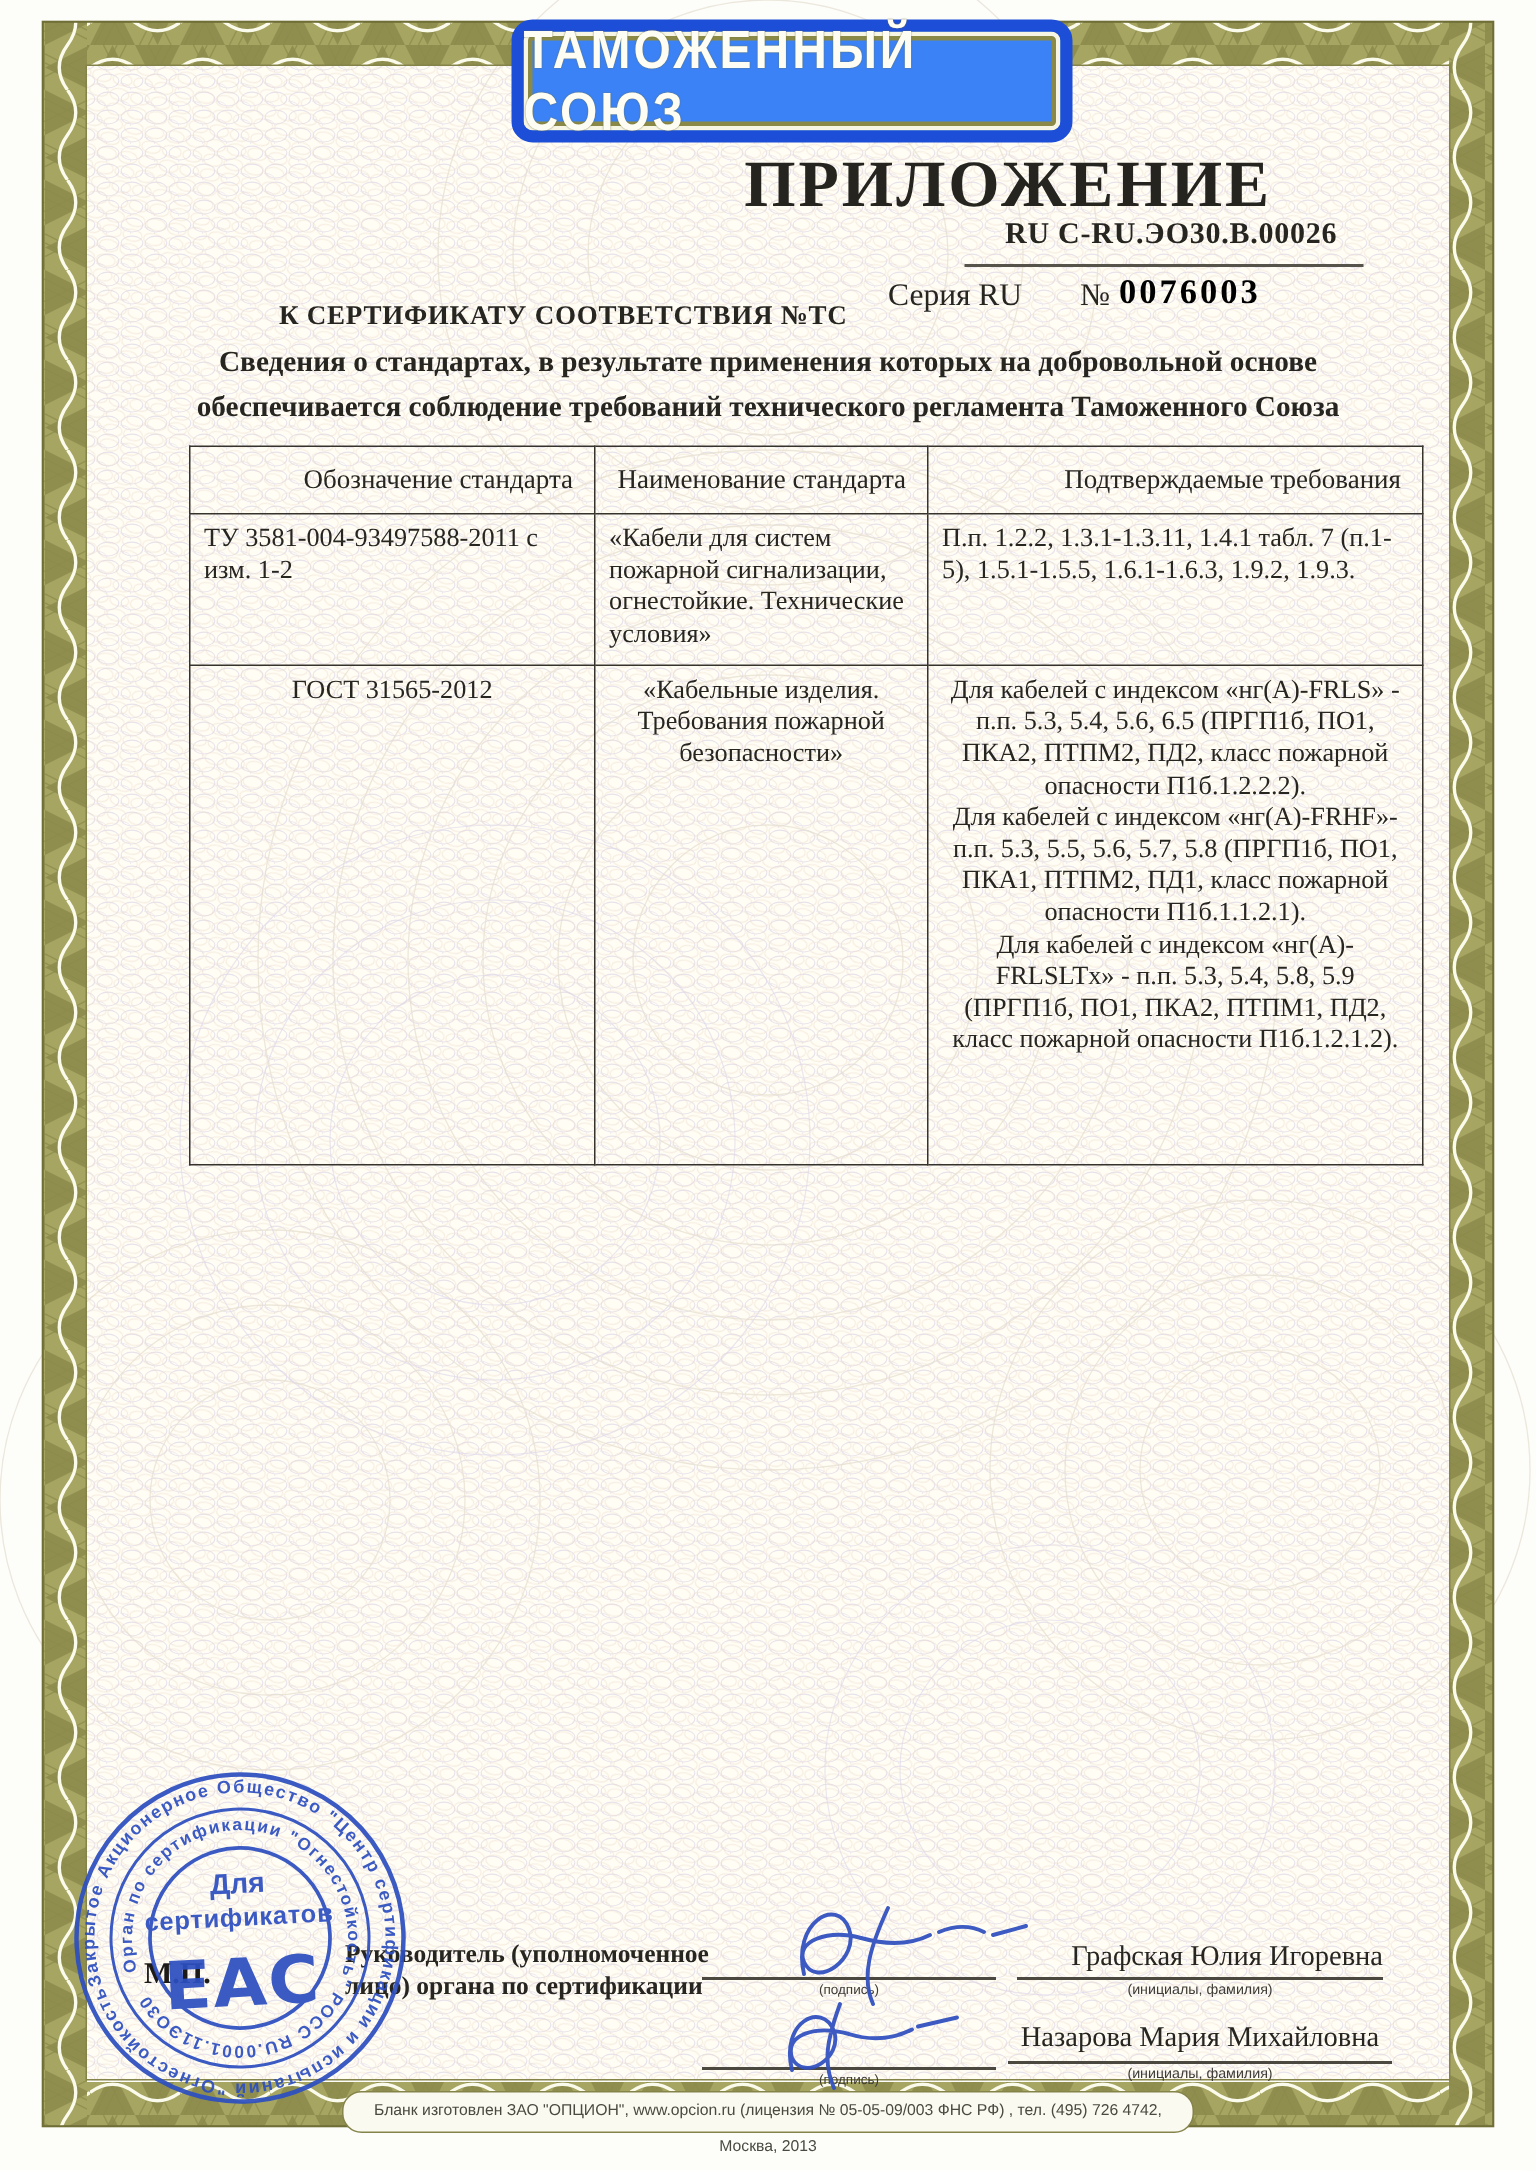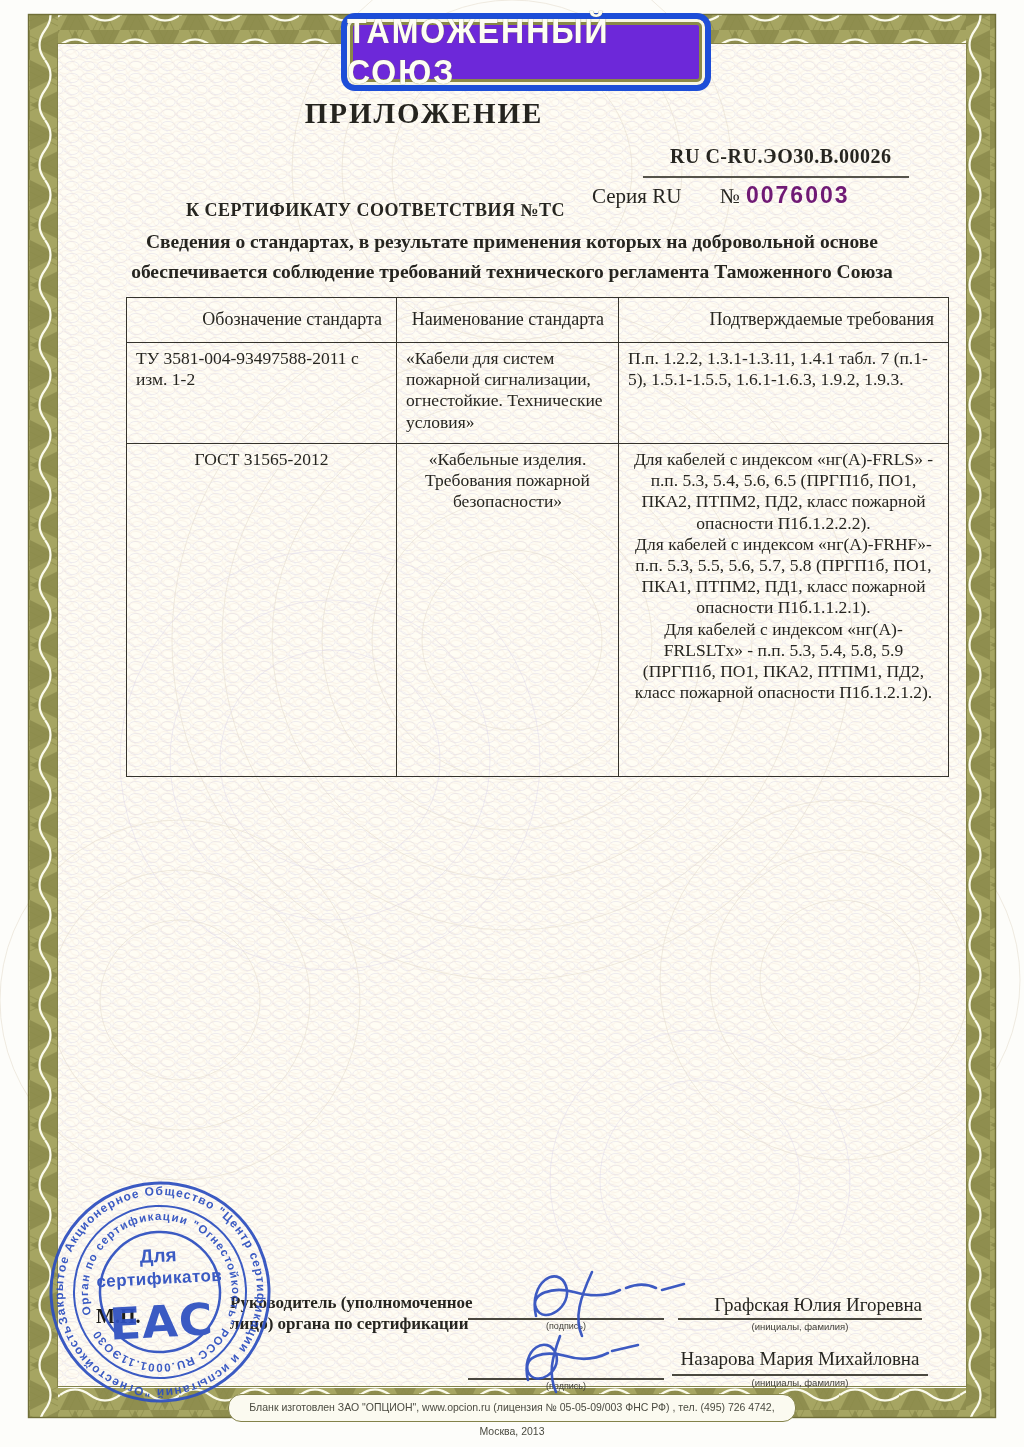--- a/index.html
+++ b/index.html
@@ -2,37 +2,37 @@
 <html><head>
 <meta charset="utf-8">
 <style>
   html,body{margin:0;padding:0;background:#ffffff;}
   .page{position:relative;width:1024px;height:1447px;background:#fdfdfa;overflow:hidden;
         font-family:"Liberation Serif",serif;color:#262520;}
   .abs{position:absolute;}
   svg{display:block;}
 
   
-  .badge{position:absolute;left:341px;top:13px;width:358px;height:66px;background:#6d28d9;
-         border:6px solid #1d4ed8;border-radius:14px;
+  .badge{position:absolute;left:341px;top:13px;width:358px;height:66px;background:#3b82f6;
+         border:8px solid #1d4ed8;border-radius:14px;
          box-shadow:inset 0 0 0 3px #f7f6e4, inset 0 0 0 6px #8a8947;
          display:flex;align-items:center;justify-content:flex-start;z-index:5;}
   .badge-text{font-family:"Liberation Sans",sans-serif;font-weight:bold;font-size:32px;
               color:#fdfdf4;letter-spacing:2px;transform:scaleY(1.12);text-shadow:0 0 1px #6e6d37;}
 
   
-  .title{left:0;top:97px;width:848px;text-align:center;font-size:29px;font-weight:bold;
+  .title{left:0;top:97px;width:848px;text-align:right;font-size:44px;font-weight:bold;
          letter-spacing:2px;color:#25241f;z-index:4;}
   .subtitle{left:186px;top:152px;font-size:18px;font-weight:bold;letter-spacing:.5px;z-index:4;margin-top:48px;}
   .cert-number{left:670px;top:145px;font-size:20px;font-weight:bold;letter-spacing:.5px;z-index:4;}
   .cert-underline{left:643px;top:176px;width:266px;height:2px;background:#55534a;z-index:4;}
   .series-label{left:592px;top:184px;font-size:21px;z-index:4;}
   .number-sign{left:720px;top:184px;font-size:21px;z-index:4;}
-  .serial{left:746px;top:182px;font-family:Liberation Sans, sans-serif;font-size:23px;
-          font-weight:bold;color:#701a75;letter-spacing:2px;z-index:4;text-align:center;}
+  .serial{left:746px;top:182px;font-family:Liberation Serif, serif;font-size:23px;
+          font-weight:bold;color:#000000;letter-spacing:2px;z-index:4;text-align:center;}
   .intro{left:88px;top:227px;width:848px;text-align:center;font-size:19.5px;font-weight:bold;
          line-height:30px;z-index:4;}
 
   
   .std-table{position:absolute;left:126px;top:297px;width:822px;border-collapse:collapse;
              table-layout:fixed;z-index:4;font-size:17.5px;}
   .std-table col.c1{width:270px;} .std-table col.c2{width:222px;} .std-table col.c3{width:330px;}
   .std-table th,.std-table td{border:1.6px solid #35332c;vertical-align:top;
              font-family:"Liberation Serif",serif;}
   .std-table th{height:40px;vertical-align:middle;text-align:right;font-size:18px;

